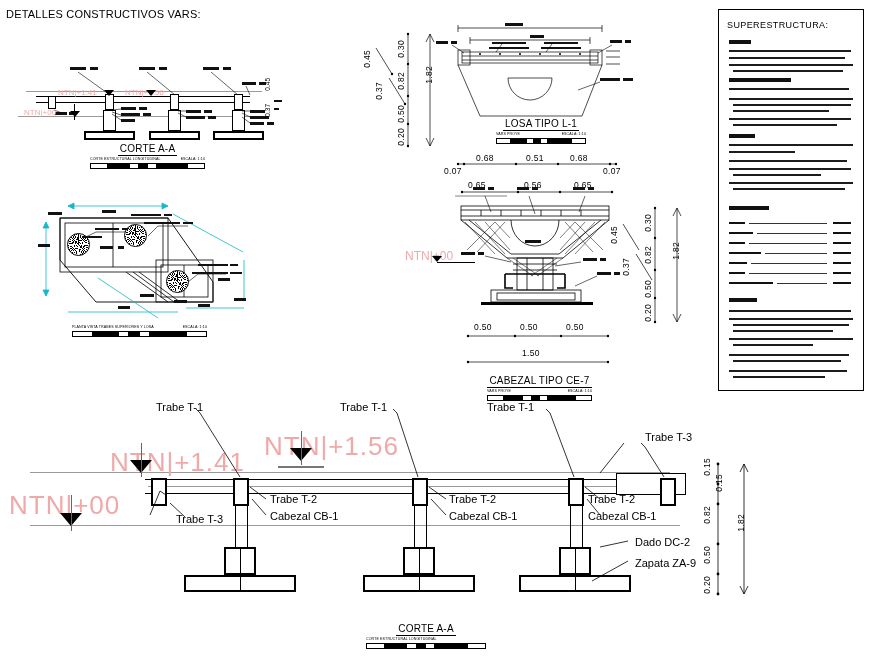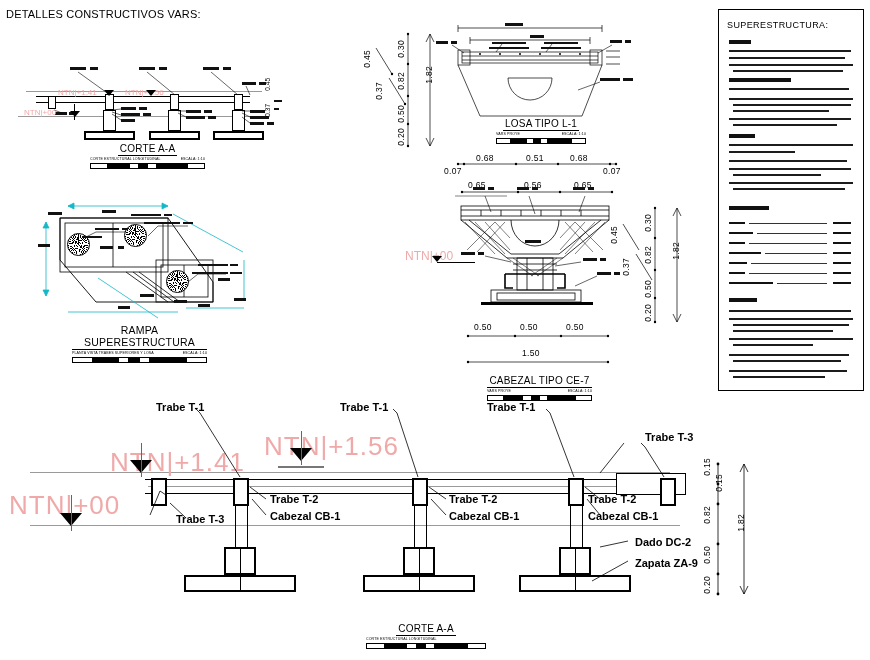--- a/index.html
+++ b/index.html
@@ -30,21 +30,21 @@
   .scalebar i{display:block;height:100%;}
   
   .ntn{position:absolute;color:#f0a9a9;white-space:nowrap;font-weight:300;}
   .tri{position:absolute;width:0;height:0;border-left:11px solid transparent;border-right:11px solid transparent;border-top:13px solid #000;}
   .tri-sm{position:absolute;width:0;height:0;border-left:5px solid transparent;border-right:5px solid transparent;border-top:6px solid #000;}
   
   .dimv{position:absolute;font-size:8.5px;writing-mode:vertical-rl;transform:rotate(180deg);letter-spacing:.3px;}
   .dimh{position:absolute;font-size:8.5px;letter-spacing:.3px;}
   .dimv-s{position:absolute;font-size:6.5px;writing-mode:vertical-rl;transform:rotate(180deg);}
   
-  .lbl{position:absolute;font-size:11px;white-space:nowrap;font-weight:bold;}
+  .lbl{position:absolute;font-size:11px;white-space:nowrap;}
   
   #specs-panel{left:718px;top:9px;width:146px;height:382px;border:1px solid #000;box-sizing:border-box;background:#fff;}
   #specs-title{position:absolute;left:8px;top:10px;font-size:9px;letter-spacing:.4px;}
   .spec-h{position:absolute;background:#111;height:4px;}
   .spec-line{position:absolute;height:2px;background:#1c1c1c;}
   .spec-row{position:absolute;height:2px;}
   .spec-row .nm{position:absolute;left:0;top:0;height:2px;background:#111;}
   .spec-row .dots{position:absolute;top:1px;height:1px;background:#333;}
   .spec-row .vl2{position:absolute;top:0;height:2px;background:#111;}
   .rebar{position:absolute;border-radius:50%;border:1px solid #000;background:
@@ -222,21 +222,20 @@
   <div class="mt" style="left:62px;top:46px;width:13px;"></div>
   <div class="mt" style="left:80px;top:46px;width:6px;"></div>
   <div class="mt" style="left:136px;top:100px;width:13px;"></div>
   <div class="mt" style="left:180px;top:78px;width:12px;"></div>
   <div class="mt" style="left:80px;top:106px;width:12px;"></div>
   <div class="mt" style="left:160px;top:104px;width:12px;"></div>
   <div class="mt" style="left:196px;top:98px;width:12px;"></div>
 </div>
 
 <div class="dtitle" style="left:72px;top:324px;width:135px;">
-  <div class="main" style="font-size:10.5px;">RAMPA SUPERESTRUCTURA</div>
   <div class="sub">
     <span>PLANTA VISTA TRABES SUPERIORES Y LOSA</span>
     <span>ESCALA: 1:10</span>
   </div>
   <div class="scalebar">
     <i style="flex:1;background:#fff;"></i>
       <i style="flex:1.4;background:#000;"></i>
       <i style="flex:.5;background:#fff;"></i>
       <i style="flex:.6;background:#000;"></i>
       <i style="flex:.5;background:#fff;"></i>

